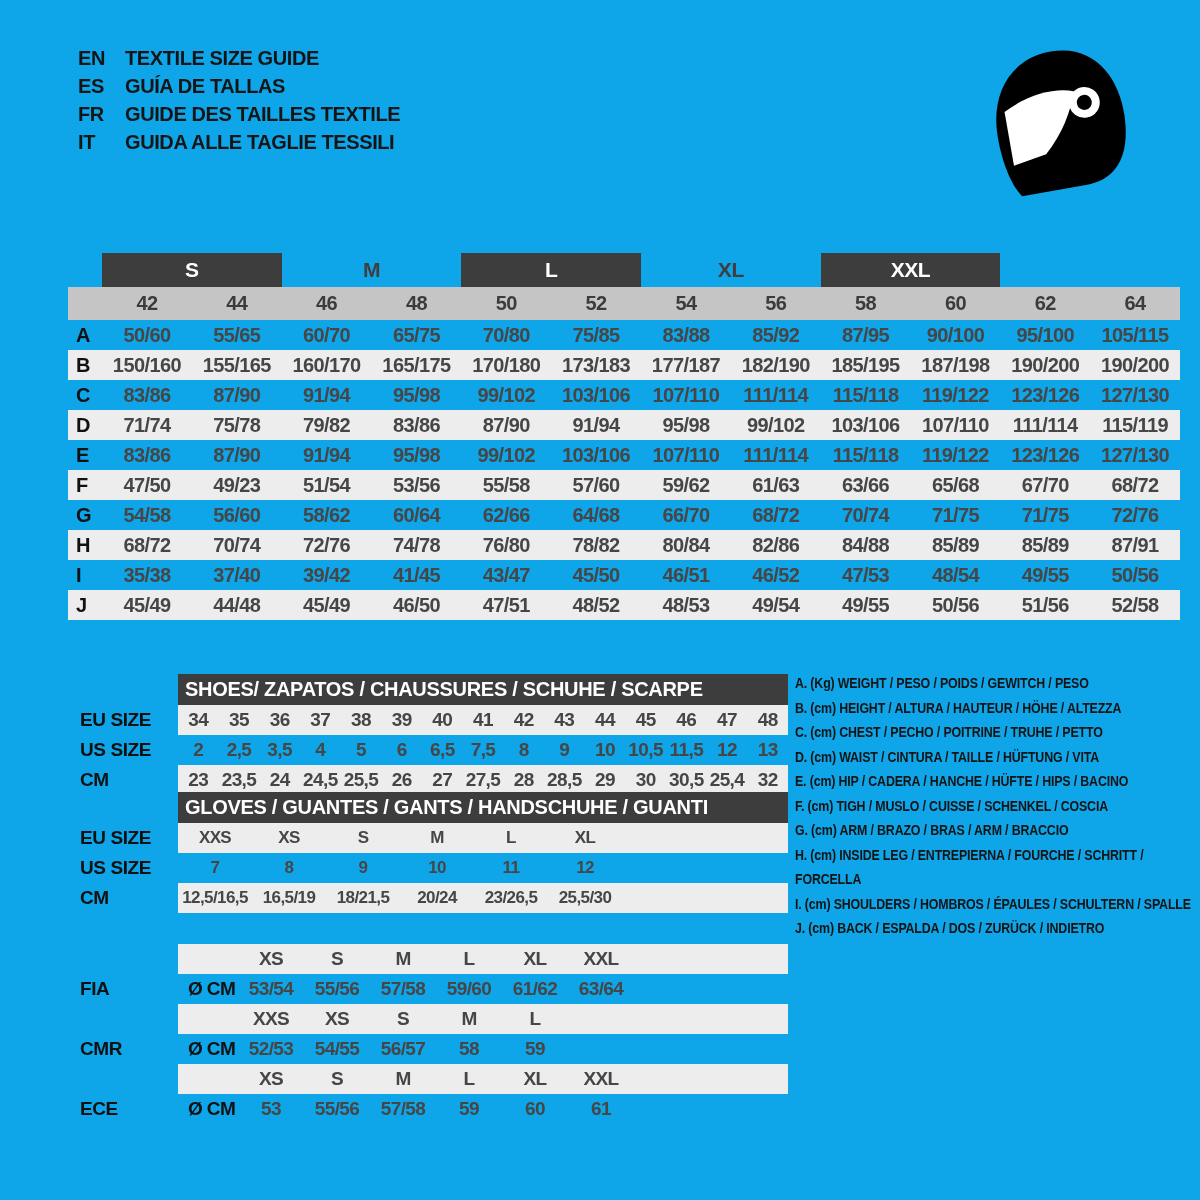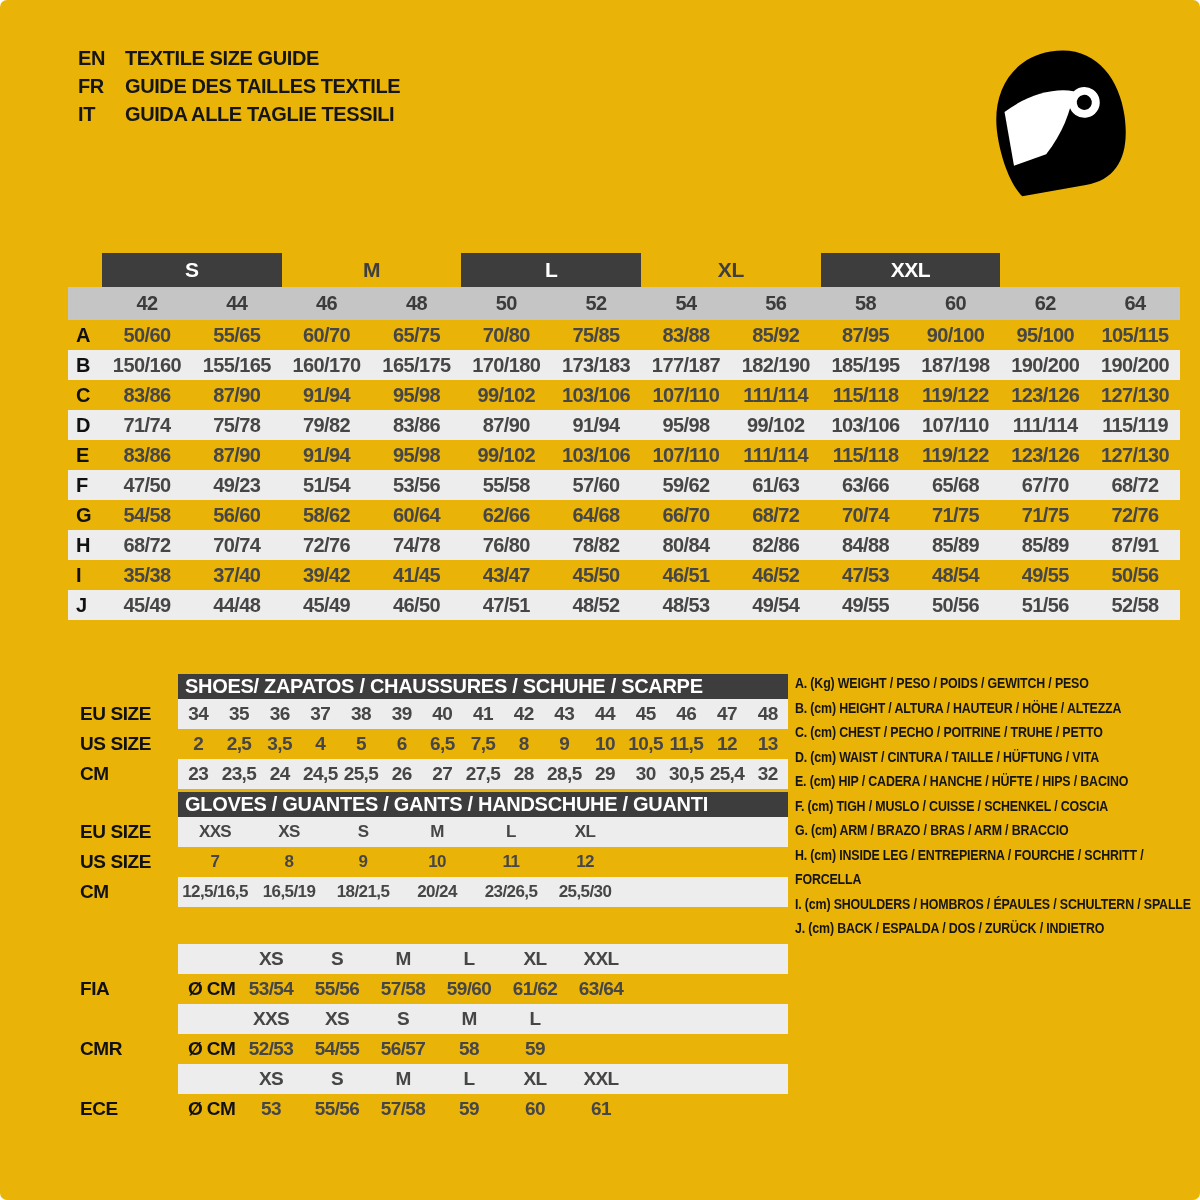--- a/index.html
+++ b/index.html
@@ -3,21 +3,21 @@
 <meta charset="utf-8">
 <style>
   * { box-sizing: border-box; margin: 0; padding: 0; }
   html,body { width:1200px; height:1200px; }
   body {
     background:#fff;
     font-family:"Liberation Sans", sans-serif;
     color:#1a1a1a;
     -webkit-font-smoothing:antialiased;
   }
-  .page { position:relative; width:1200px; height:1200px; overflow:hidden; background:#eab308;border-radius:7px; }
+  .page { position:relative; width:1200px; height:1200px; overflow:hidden; background:#0ea5e9; }
 
   
   .lang-block { position:absolute; left:78px; top:44px; }
   .lang-row { display:flex; height:28px; align-items:center; }
   .lang-code, .lang-title {
     font-weight:700; font-size:20px; letter-spacing:-0.4px; color:#151515; white-space:nowrap;
   }
   .lang-code { width:47px; flex:0 0 47px; }
 
   
@@ -45,21 +45,21 @@
 
   
   .section { position:absolute; left:68px; }
   .sec-row { display:flex; }
   .sec-label-col {
     width:110px; flex:0 0 110px; display:flex; align-items:center; padding-left:12px;
     font-weight:700; font-size:19px; letter-spacing:-0.4px; color:#111; white-space:nowrap;text-align:center;
   }
   .sec-table { width:610px; flex:0 0 610px; }
   .title-bar {
-    height:25px; background:#3d3d3d; color:#fff; display:flex; align-items:center;
+    height:31px; background:#3d3d3d; color:#fff; display:flex; align-items:center;
     padding-left:7px; font-weight:700; font-size:20px; letter-spacing:-0.3px; white-space:nowrap;
   }
   .srow { height:30px; display:grid; align-items:center; }
   .srow.shaded { background:#ededed; }
   .shoes-grid  { grid-template-columns:repeat(15, 1fr); }
   .shoes-grid .cell { font-size:19px; }
   .gloves-grid { grid-template-columns:repeat(6, 74px); justify-content:start; }
   .gloves-grid .cell { font-size:17px; }
   .helmet-grid { grid-template-columns:60px repeat(6, 66px); justify-content:start; }
   .helmet-grid .cell { font-size:19px; }
@@ -80,20 +80,24 @@
 </style>
 </head>
 <body>
 
 <div class="page">
 
   <div class="lang-block" id="lang-block">
       <div class="lang-row">
         <span class="lang-code">EN</span>
         <span class="lang-title">TEXTILE SIZE GUIDE</span>
+      </div>
+      <div class="lang-row">
+        <span class="lang-code">ES</span>
+        <span class="lang-title">GUÍA DE TALLAS</span>
       </div>
       <div class="lang-row">
         <span class="lang-code">FR</span>
         <span class="lang-title">GUIDE DES TAILLES TEXTILE</span>
       </div>
       <div class="lang-row">
         <span class="lang-code">IT</span>
         <span class="lang-title">GUIDA ALLE TAGLIE TESSILI</span>
       </div>
     </div>

